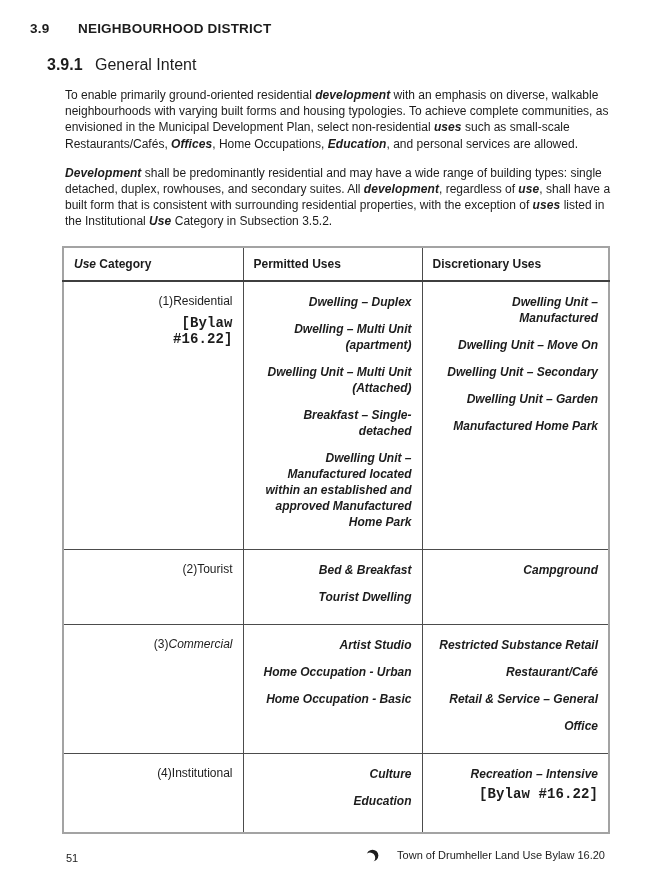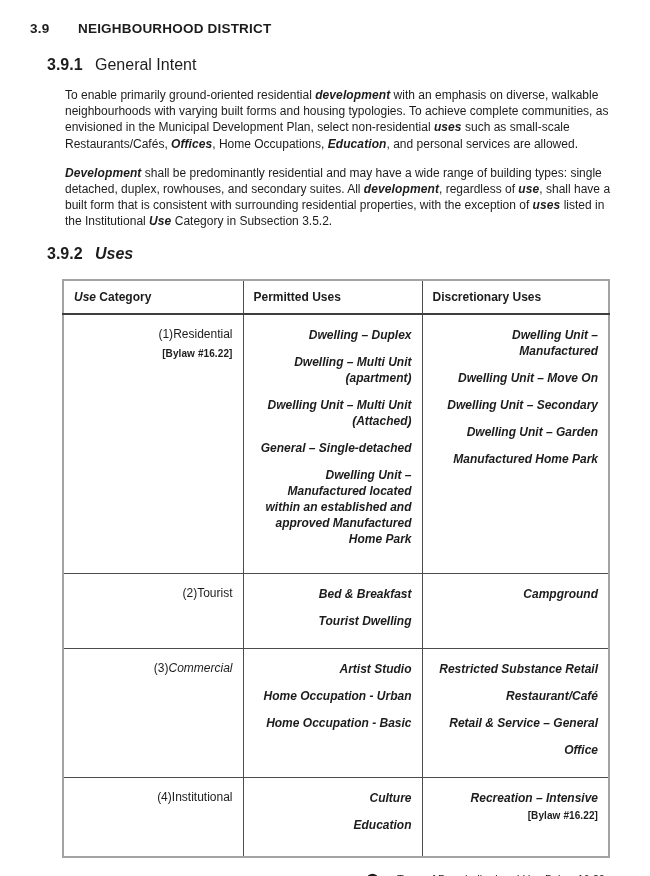--- a/index.html
+++ b/index.html
@@ -42,21 +42,21 @@
   }
   #uses-table tbody tr:nth-child(1) td{height:238px;}
   #uses-table tbody tr:nth-child(2) td{height:32px;}
   #uses-table tbody tr:nth-child(3) td{height:97px;}
   #uses-table tbody tr:nth-child(4) td{height:58px;padding-left:40px;}
   .row-num{display:inline-block;width:46px;}
   .cat-name{}
   .cat-name.italic{font-style:italic;}
   .uses-cell.disc{padding-right:20px;}
   .use-item{margin:0 0 11px 0;font-weight:bold;font-style:italic;line-height:16px;}
-  .bylaw-note{font-size:10px;font-weight:bold;margin:7px 0 0 46px;letter-spacing:.1px;}
+  .bylaw-note{font-size:14px;font-weight:bold;margin:7px 0 0 46px;letter-spacing:.1px;font-family:Liberation Mono, monospace;}
   .bylaw-note.disc-note{margin:-7px 0 0 0;}
 
   
   .footer{display:flex;justify-content:space-between;align-items:flex-start;
     margin:15px 45px 0 66px;}
   .page-num{font-size:11px;margin-top:3px;}
   .footer-right{display:flex;flex-direction:column;align-items:flex-end;}
   .footer-line1{display:flex;align-items:center;gap:18px;font-size:11px;}
   .logo{width:13px;height:13px;display:inline-block;}
 </style>
@@ -71,24 +71,20 @@
   </div>
 
   <div class="h-sub">
     <span class="num">3.9.1</span>
     <span class="ttl">General Intent</span>
   </div>
 
   <p class="body-para">To enable primarily ground-oriented residential <b><i>development</i></b> with an emphasis on diverse, walkable neighbourhoods with varying built forms and housing typologies. To achieve complete communities, as envisioned in the Municipal Development Plan, select non-residential <b><i>uses</i></b> such as small-scale Restaurants/Cafés, <b><i>Offices</i></b>, Home Occupations, <b><i>Education</i></b>, and personal services are allowed.</p>
   <p class="body-para"><b><i>Development</i></b> shall be predominantly residential and may have a wide range of building types: single detached, duplex, rowhouses, and secondary suites. All <b><i>development</i></b>, regardless of <b><i>use</i></b>, shall have a built form that is consistent with surrounding residential properties, with the exception of <b><i>uses</i></b> listed in the Institutional <b><i>Use</i></b> Category in Subsection 3.5.2.</p>
 
-  <div class="h-sub uses-h">
-    <span class="num">3.9.2</span>
-    <span class="ttl">Uses</span>
-  </div>
 
   <table id="uses-table">
     <colgroup>
         <col class="c1">
         <col class="c2">
         <col class="c3">
       </colgroup>
     <thead>
       <tr>
         <th><i>Use</i> Category</th>
@@ -96,21 +92,21 @@
         <th>Discretionary Uses</th>
       </tr>
     </thead>
     <tbody id="uses-tbody">
         <tr>
           <td class="cat-cell"><span class="row-num">(1)</span><span class="cat-name">Residential</span><div class="bylaw-note">[Bylaw #16.22]</div></td>
           <td class="uses-cell">
             <p class="use-item">Dwelling – Duplex</p>
             <p class="use-item">Dwelling – Multi Unit (apartment)</p>
             <p class="use-item">Dwelling Unit – Multi Unit (Attached)</p>
-            <p class="use-item">General – Single-detached</p>
+            <p class="use-item">Breakfast – Single-detached</p>
             <p class="use-item">Dwelling Unit – Manufactured located within an established and approved Manufactured Home Park</p>
           </td>
           <td class="uses-cell disc">
             <p class="use-item">Dwelling Unit – Manufactured</p>
             <p class="use-item">Dwelling Unit – Move On</p>
             <p class="use-item">Dwelling Unit – Secondary</p>
             <p class="use-item">Dwelling Unit – Garden</p>
             <p class="use-item">Manufactured Home Park</p>
           </td>
         </tr>

